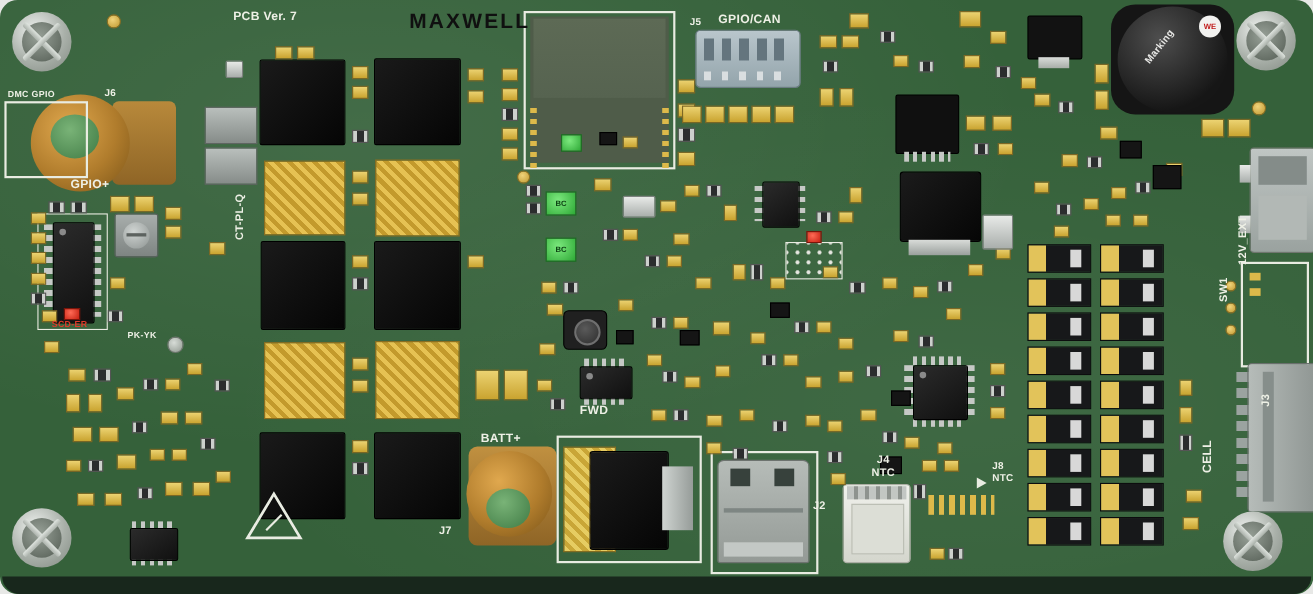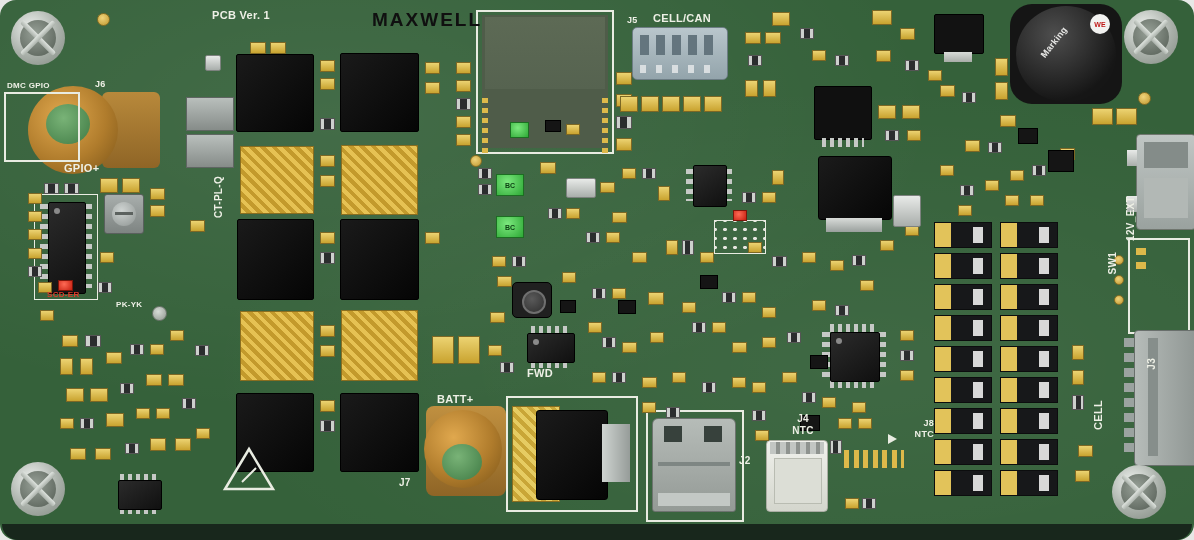--- a/index.html
+++ b/index.html
@@ -459,39 +459,39 @@
         <div class="pp fd" style="left: 1114px; top: 255px; width: 8px; height: 8px;"></div>
         <div class="pp fd" style="left: 1114px; top: 275px; width: 8px; height: 8px;"></div>
         <div class="pp fd" style="left: 1114px; top: 295px; width: 8px; height: 8px;"></div>
         <div class="pp bk" style="left: 545px; top: 120px; width: 14px; height: 10px;"></div>
         <div class="pp cy" style="left: 566px; top: 124px; width: 12px; height: 9px;"></div>
         <div class="pp rl" style="left: 58px; top: 280px; width: 13px; height: 9px;"></div>
         <div class="pp rl" style="left: 733px; top: 210px; width: 12px; height: 9px;"></div>
         <div class="pp sl" style="left: 566px; top: 178px; width: 28px; height: 18px;"></div>
       </div>
 
-  <div class="lbl" style="left:212px;top:10px;font-size:11px">PCB Ver. 1</div>
+  <div class="lbl" style="left:212px;top:10px;font-size:11px">PCB Ver. 7</div>
   <div class="lbl" style="left:372px;top:10px;font-size:19px;font-weight:800;color:#101010;letter-spacing:2px">MAXWELL</div>
   <div class="lbl" style="left:627px;top:16px;font-size:9px">J5</div>
-  <div class="lbl" style="left:653px;top:13px;font-size:11px">CELL/CAN</div>
+  <div class="lbl" style="left:653px;top:13px;font-size:11px">GPIO/CAN</div>
   <div class="lbl" style="left:7px;top:82px;font-size:8px">DMC GPIO</div>
   <div class="lbl" style="left:95px;top:80px;font-size:9px">J6</div>
   <div class="lbl" style="left:64px;top:163px;font-size:11px">GPIO+</div>
   <div class="lbl vlbl" style="left:214px;top:176px;font-size:10px">CT-PL-Q</div>
   <div class="lbl red" style="left:47px;top:291px;font-size:8px">SCD-ER</div>
   <div class="lbl" style="left:116px;top:301px;font-size:8px">PK-YK</div>
   <div class="lbl" style="left:437px;top:394px;font-size:11px">BATT+</div>
   <div class="lbl" style="left:527px;top:368px;font-size:11px">FWD</div>
   <div class="lbl" style="left:399px;top:478px;font-size:10px">J7</div>
   <div class="lbl" style="left:739px;top:456px;font-size:10px">J2</div>
   <div class="abs" style="left:786px;top:414px;width:34px;text-align:center">
     <div class="lbl" style="position:static;font-size:10px">J4</div>
     <div class="lbl" style="position:static;font-size:10px;margin-top:2px">NTC</div>
   </div>
-  <div class="abs" style="left:902px;top:419px;width:32px;text-align:right">
+  <div class="abs" style="left:902px;top:419px;width:32px;text-align:left">
     <div class="lbl" style="position:static;font-size:9px">J8</div>
     <div class="lbl" style="position:static;font-size:9px;margin-top:2px">NTC</div>
   </div>
   <div class="lbl vlbl" style="left:1126px;top:196px;font-size:10px">12V_EXT</div>
   <div class="lbl vlbl" style="left:1108px;top:252px;font-size:10px">SW1</div>
   <div class="lbl vlbl" style="left:1147px;top:358px;font-size:10px">J3</div>
   <div class="lbl vlbl" style="left:1093px;top:400px;font-size:11px">CELL</div>
   <div class="lbl" style="left:1036px;top:38px;font-size:9px;transform:rotate(-52deg);color:#e8e8e6">Marking</div>
 
   <div class="hole" style="left:11px;top:11px">

